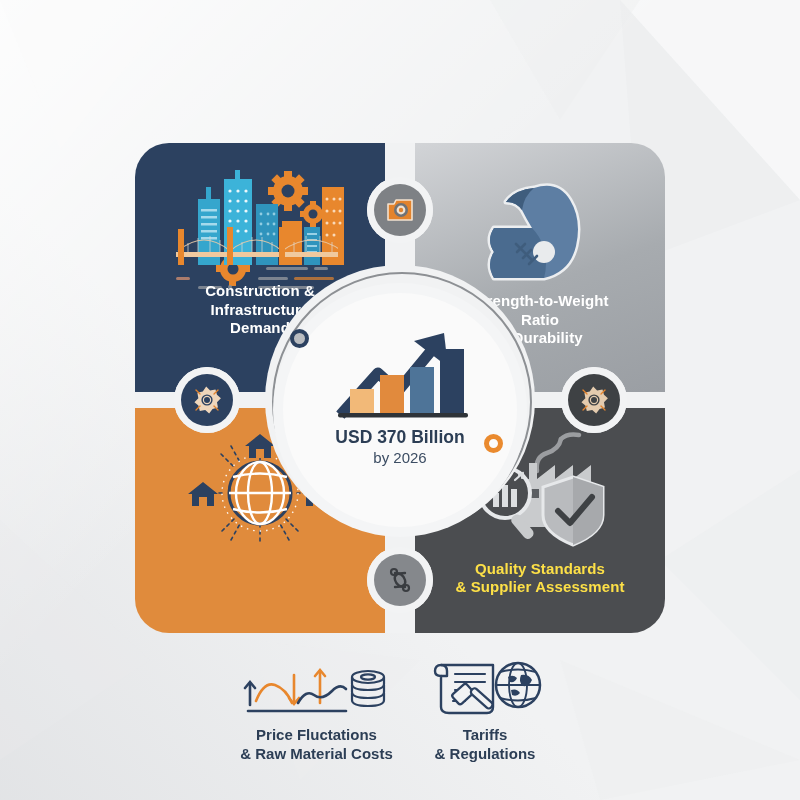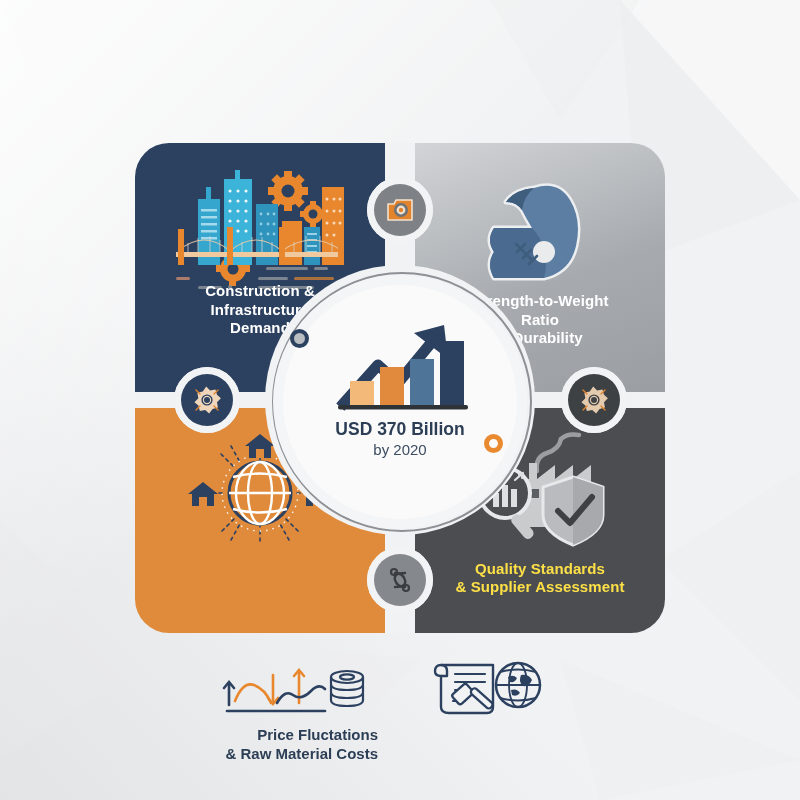--- a/index.html
+++ b/index.html
@@ -40,21 +40,21 @@
     align-items:center;justify-content:center;}
   #p-tl .icon-slot{top:22px;height:130px;}
   #p-tr .icon-slot{top:26px;height:135px;}
   #p-bl .icon-slot{top:26px;height:125px;}
   #p-br .icon-slot{top:24px;height:125px;}
 
   
   .notch{position:absolute;background:#f1f2f3;border-radius:50%;}
 
   
-  #hub{position:absolute;left:283px;top:285px;width:234px;height:234px;
+  #hub{position:absolute;left:283px;top:293px;width:234px;height:234px;
        border-radius:50%;background:#fafafa;
        box-shadow:0 0 0 10px #f4f5f6;}
   #hub-ring{position:absolute;left:272px;top:272px;width:256px;height:256px;
        border-radius:50%;border:2px solid #8d9094;}
   #hub-inner{position:absolute;inset:0;display:flex;flex-direction:column;
        align-items:center;justify-content:flex-start;}
   #hub-chart{margin-top:34px;}
   #hub-title{margin-top:2px;font-size:17.5px;font-weight:bold;color:#2c3e55;}
   #hub-sub{font-size:15px;color:#3c4d63;margin-top:1px;}
 
@@ -71,21 +71,21 @@
   #b-top{left:374px;top:184px;width:52px;height:52px;background:#7e8185;}
   #b-left{left:181px;top:374px;width:52px;height:52px;background:#2c4160;}
   #b-right{left:568px;top:374px;width:52px;height:52px;background:#3e4144;}
   #b-bottom{left:374px;top:554px;width:52px;height:52px;background:#85888c;}
 
   
   .factor{position:absolute;text-align:center;}
   .factor .ficon{height:62px;display:flex;align-items:flex-end;justify-content:center;}
   .factor .flabel{margin-top:9px;font-size:15px;font-weight:bold;
      color:#2c3e55;line-height:1.25;white-space:pre-line;}
-  #f-1{left:213px;top:655px;width:165px;text-align:right;}
+  #f-1{left:234px;top:655px;width:165px;}
   #f-2{left:410px;top:655px;width:150px;}
 </style>
 </head>
 <body>
 
 <div id="stage">
 
   <svg class="poly" style="left:0;top:0;width:800px;height:800px" viewBox="0 0 800 800">
     <polygon points="620,0 800,0 800,200" fill="#ffffff" opacity=".75"></polygon>
     <polygon points="620,0 800,200 640,260" fill="#e6e8ea" opacity=".5"></polygon>
@@ -359,21 +359,21 @@
           <path d="M112 6 L116 40 L82 14 Z" fill="#2c4160"></path>
 
           <rect x="18" y="62" width="24" height="24" fill="#f2b978"></rect>
           <rect x="48" y="48" width="24" height="38" fill="#e18a3d"></rect>
           <rect x="78" y="40" width="24" height="46" fill="#4e7498"></rect>
           <rect x="108" y="22" width="24" height="64" fill="#2c4160"></rect>
           <rect x="6" y="86" width="130" height="4.5" rx="2" fill="#2e3338"></rect>
         </svg>
       </div>
       <div id="hub-title">USD 370 Billion</div>
-      <div id="hub-sub">by 2020</div>
+      <div id="hub-sub">by 2026</div>
     </div>
   </div>
   <div class="dot" id="dot-left"></div>
   <div class="dot" id="dot-right"></div>
 
   <div class="badge" id="b-top">
     <svg width="28" height="24" viewBox="0 0 28 24">
       <path d="M2 6 L8 6 L10 2 L26 2 L26 22 L2 22 Z" fill="#e3832c" stroke="#f3e2cf" stroke-width="1.6" stroke-linejoin="round"></path>
       <circle cx="15" cy="12" r="7" fill="#6f7276"></circle>
       <circle cx="15" cy="12" r="4.4" fill="#f0e2d2"></circle>
@@ -482,15 +482,17 @@
           <path d="M75 15 Q93 10 111 15"></path>
           <path d="M75 41 Q93 46 111 41"></path>
         </g>
         <g fill="#2c4160">
           <path d="M83 20 Q88 17 92 21 Q90 26 85 25 Z"></path>
           <path d="M96 18 Q104 17 107 23 Q104 30 98 29 Q93 25 96 18 Z"></path>
           <path d="M86 33 Q92 31 95 36 Q92 40 87 38 Z"></path>
         </g>
       </svg>
     </div>
+    <div class="flabel">Tariffs
+&amp; Regulations</div>
   </div>
 
 </div>
 
 </body></html>

